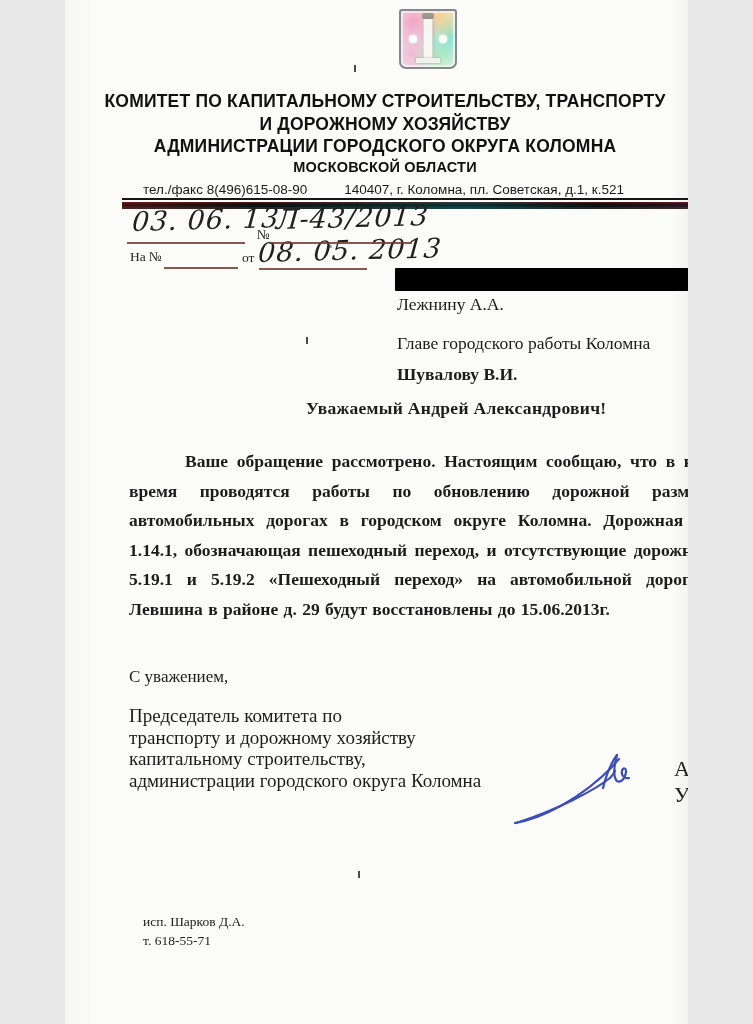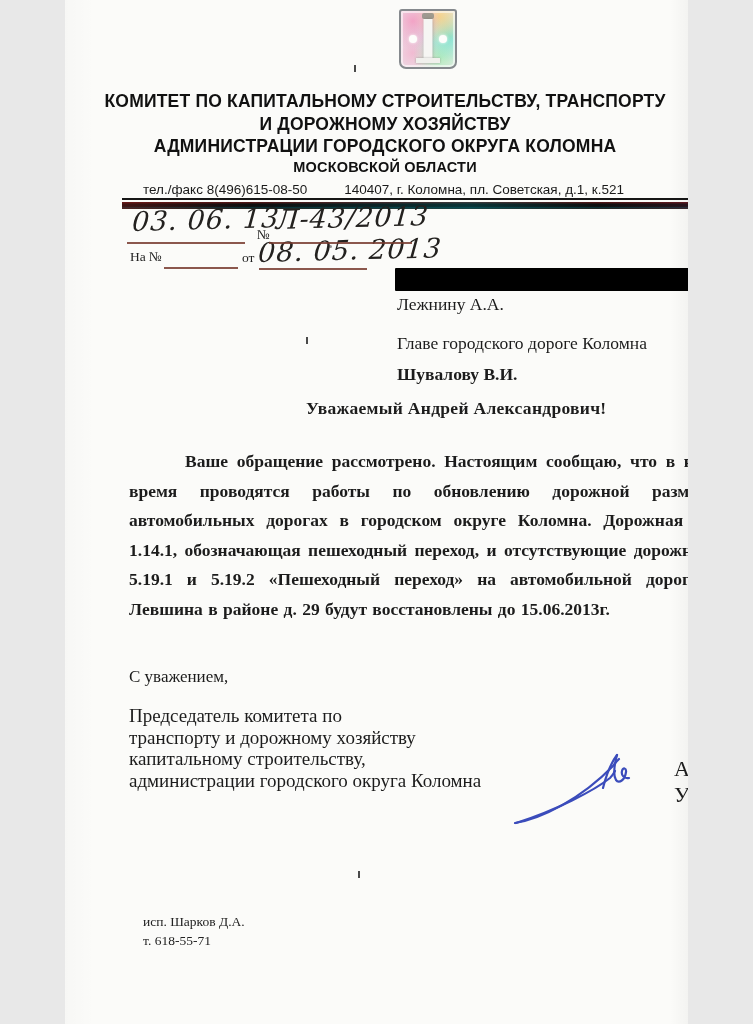--- a/index.html
+++ b/index.html
@@ -159,41 +159,41 @@
   </div>
 
   <div class="org-block">
     <div class="org-line">КОМИТЕТ ПО КАПИТАЛЬНОМУ СТРОИТЕЛЬСТВУ, ТРАНСПОРТУ</div>
     <div class="org-line">И ДОРОЖНОМУ ХОЗЯЙСТВУ</div>
     <div class="org-line">АДМИНИСТРАЦИИ ГОРОДСКОГО ОКРУГА КОЛОМНА</div>
     <div class="org-line small">МОСКОВСКОЙ ОБЛАСТИ</div>
   </div>
 
   <div class="contact-row">
-    <span>тел./факс 8(496)615-08-50</span>
+    <span>тел./факс 8(496)615-08-90</span>
     <span>140407, г. Коломна, пл. Советская, д.1, к.521</span>
   </div>
 
   <div class="rule-thin"></div>
   <div class="rule-thick"></div>
 
   <div class="handwriting hw-outgoing-date">03. 06. 13</div>
   <span class="ref-label ref-num-sign">№</span>
   <div class="handwriting hw-outgoing-num">Л-43/2013</div>
   <span class="ref-label ref-na-label">На №</span>
   <span class="ref-label ref-ot-label">от</span>
   <div class="handwriting hw-incoming-date">08. 05. 2013</div>
   <div class="ref-line l1"></div>
   <div class="ref-line l2"></div>
   <div class="ref-line l3"></div>
   <div class="ref-line l4"></div>
 
   <div class="redaction-bar"></div>
   <div class="recipient-line rcp1">Лежнину А.А.</div>
-  <div class="recipient-line rcp2">Главе городского дороге Коломна</div>
+  <div class="recipient-line rcp2">Главе городского работы Коломна</div>
   <div class="recipient-line rcp3">Шувалову В.И.</div>
 
   <div class="salutation">Уважаемый Андрей Александрович!</div>
 
   <div class="body-paragraph">Ваше обращение рассмотрено. Настоящим сообщаю, что в настоящее время проводятся работы по обновлению дорожной разметки на автомобильных дорогах в городском округе Коломна. Дорожная разметка 1.14.1, обозначающая пешеходный переход, и отсутствующие дорожные знаки 5.19.1 и 5.19.2 «Пешеходный переход» на автомобильной дороге по ул. Левшина в районе д. 29 будут восстановлены до 15.06.2013г.</div>
 
   <div class="valediction">С уважением,</div>
   <div class="signer-title">
     <div>Председатель комитета по</div>
     <div>транспорту и дорожному хозяйству</div>

